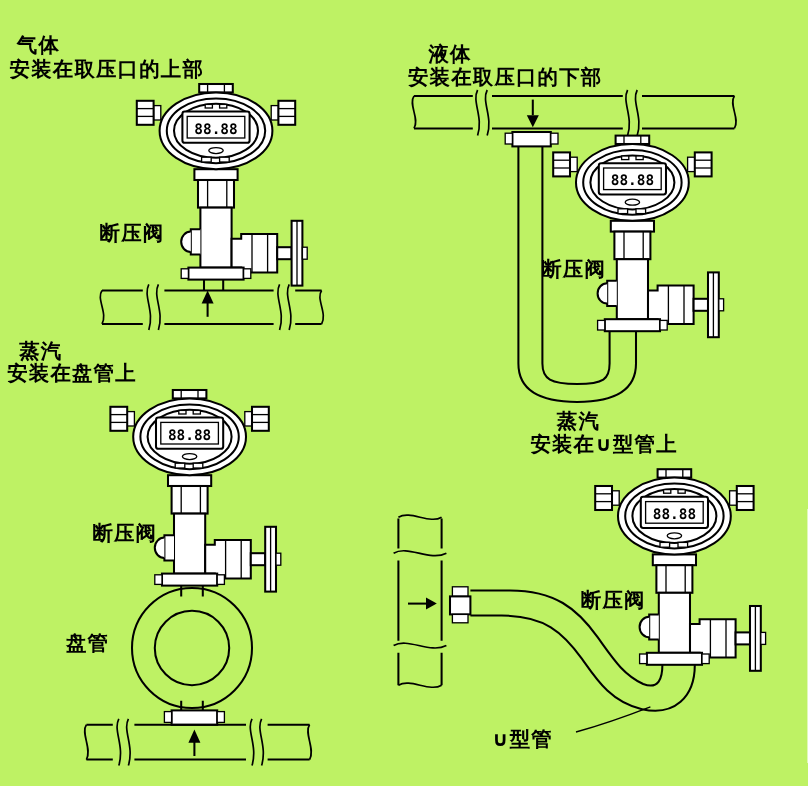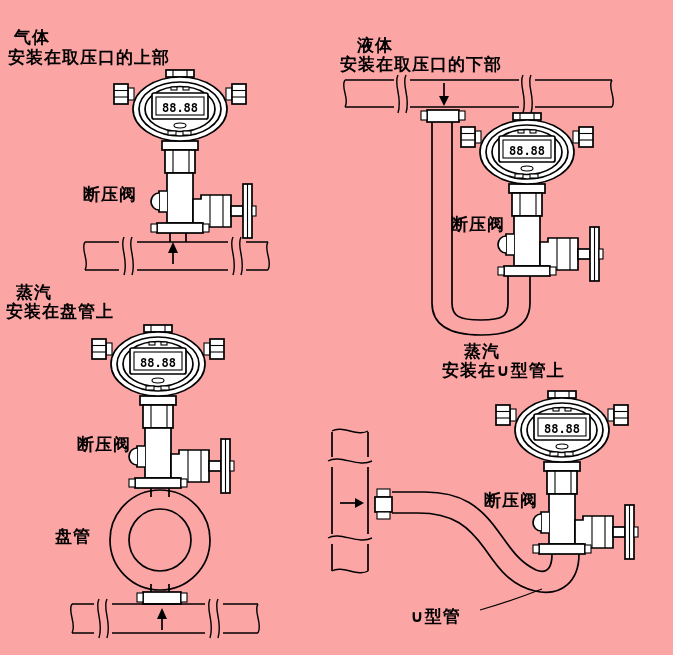--- a/index.html
+++ b/index.html
@@ -1,16 +1,16 @@
 <!DOCTYPE html>
 <html><head>
 <meta charset="utf-8">
 <style>
   html,body{margin:0;padding:0;background:#fff;}
-  .canvas{position:relative;width:673px;height:655px;background:#fca5a5;overflow:hidden;
+  .canvas{position:relative;width:673px;height:655px;background:#bef264;overflow:hidden;
           font-family:"DejaVu Sans",sans-serif;}
   svg{display:block;}
   .s  {stroke:#000;stroke-width:1.7;fill:#fff;}
   .sn {stroke:#000;stroke-width:1.7;fill:none;}
   .thin{stroke-width:1.1;}
   .wave{stroke:#000;stroke-width:1.4;fill:none;}
   .arrow-fill{fill:#000;stroke:none;}
   .lbl{font-family:"DejaVu Sans",sans-serif;font-size:17px;font-weight:700;
        letter-spacing:1px;fill:#000;}
   .lcd{font-family:"DejaVu Sans Mono",monospace;font-size:12px;font-weight:700;

